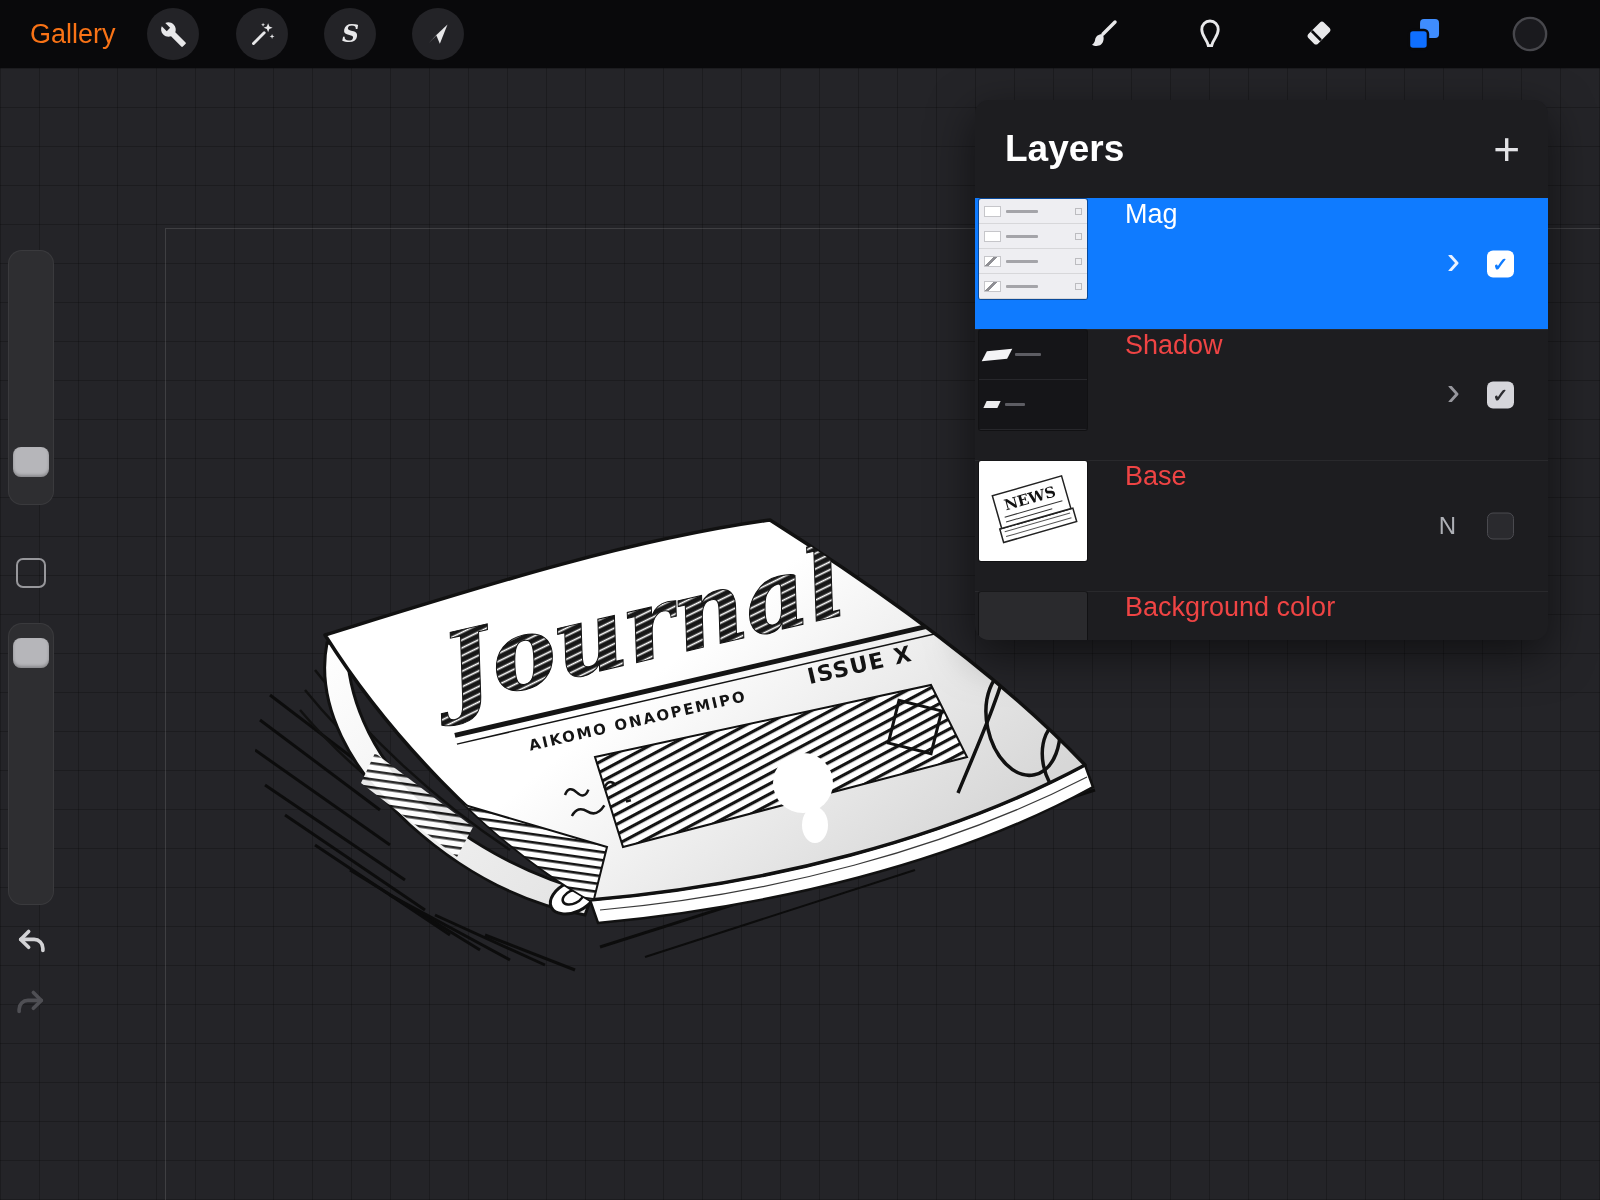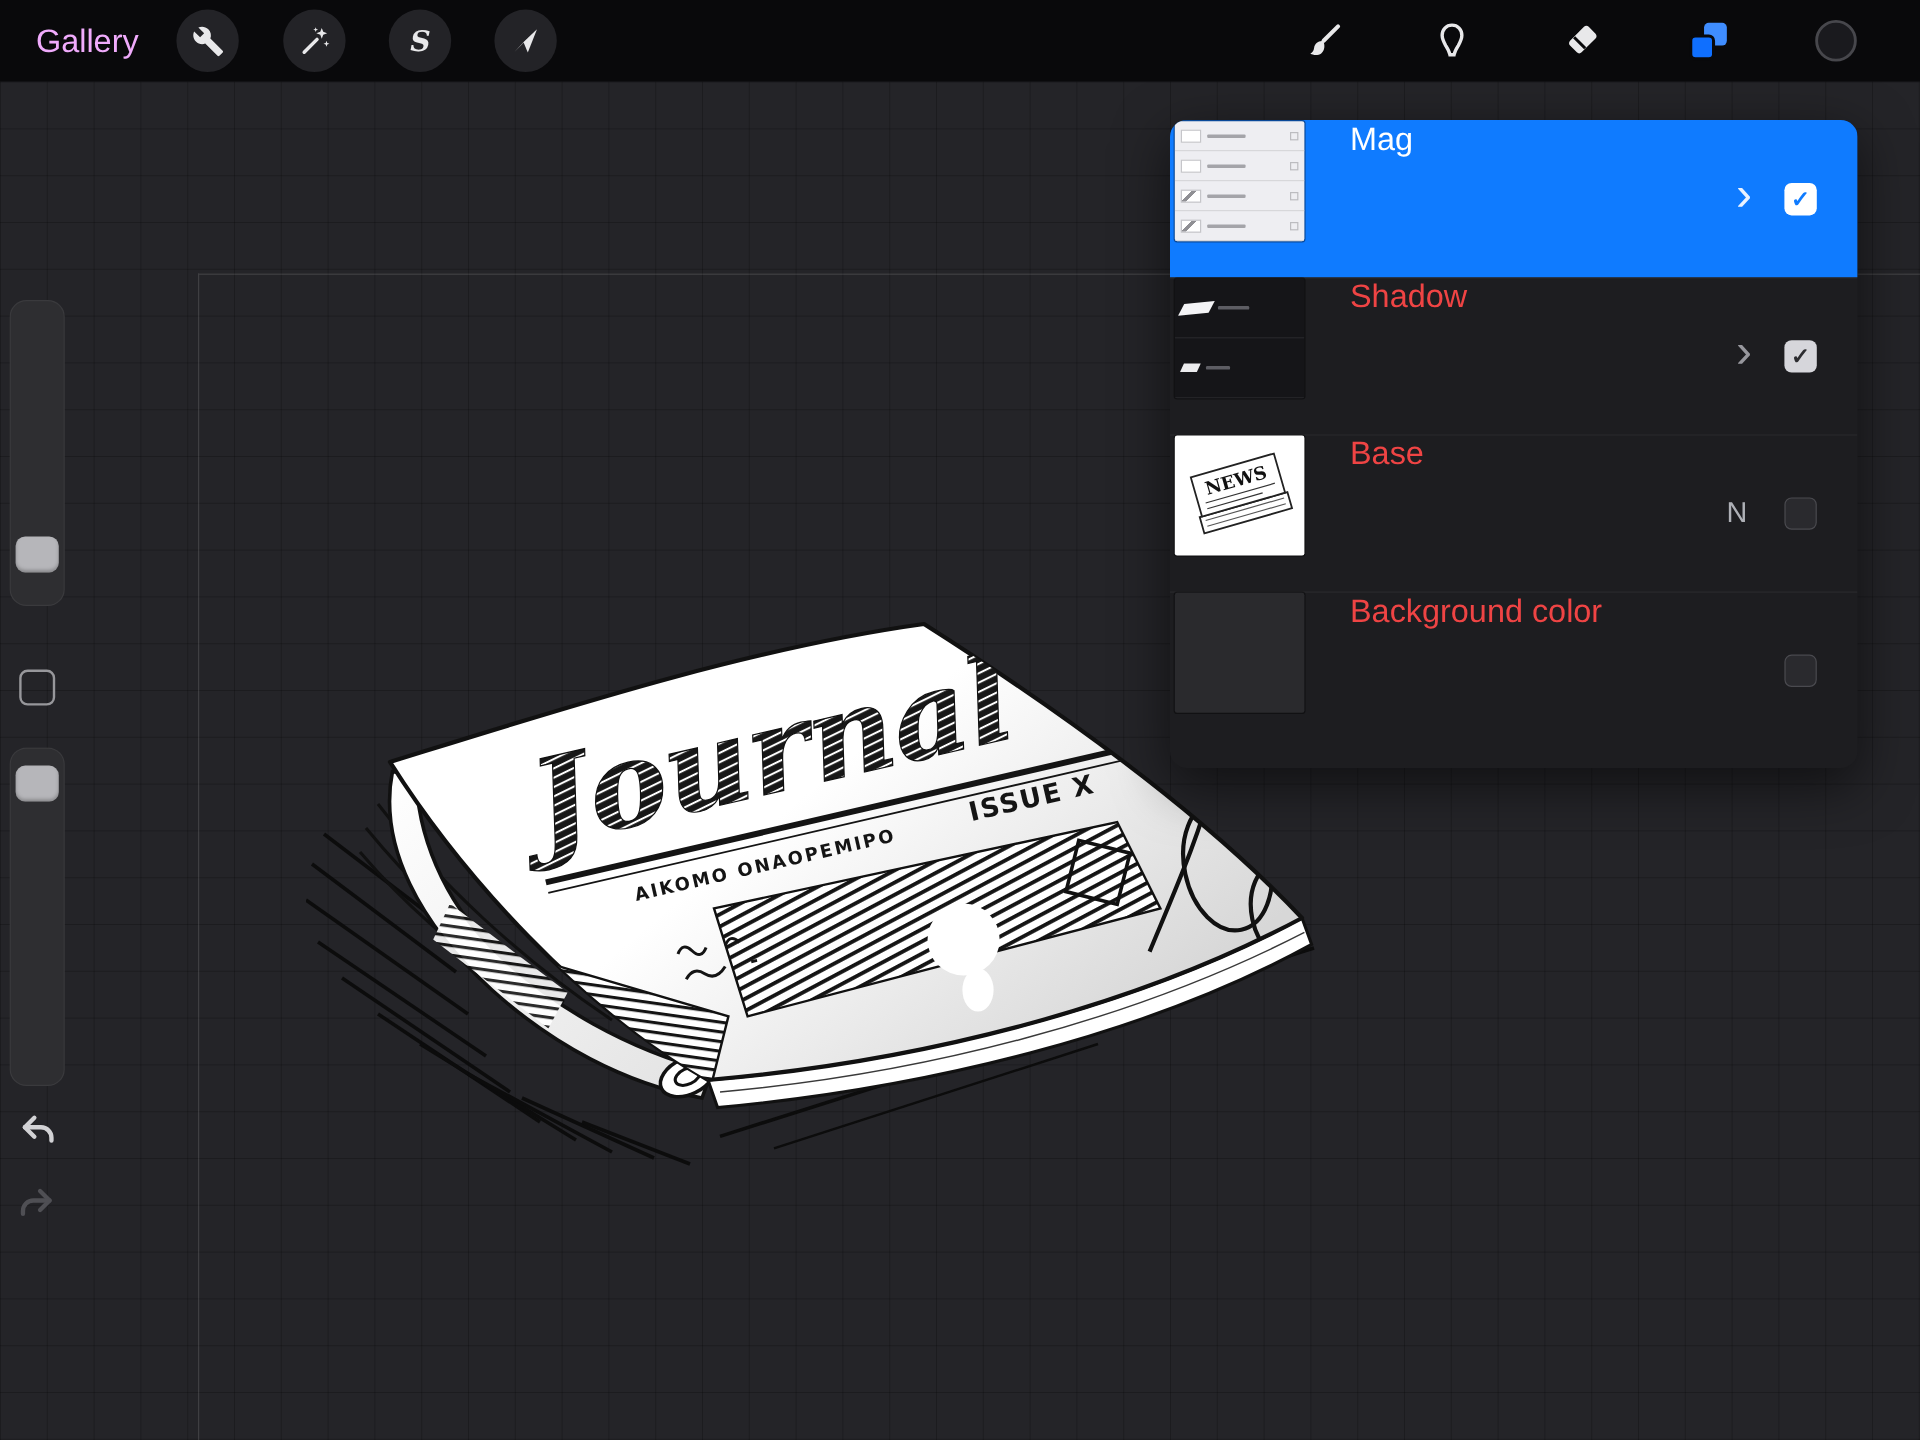--- a/index.html
+++ b/index.html
@@ -3,21 +3,21 @@
 <meta charset="utf-8">
 <style>
   * { margin:0; padding:0; box-sizing:border-box; }
   html,body { width:1600px; height:1200px; overflow:hidden; background:#242428;
               font-family:"Liberation Sans", sans-serif; }
 
   
   .topbar { position:absolute; left:0; top:0; width:1600px; height:68px;
             background:#09090b; z-index:60; }
   .gallery-label { position:absolute; left:30px; top:19px; font-size:27px;
-                   color:#f0abfc; font-weight:400; }
+                   color:#f97316; font-weight:400; }
   .tool-circle { position:absolute; top:8px; width:52px; height:52px; border-radius:50%;
                  background:#232327; display:flex; align-items:center; justify-content:center; }
   .tc1{left:147px}.tc2{left:236px}.tc3{left:324px}.tc4{left:412px}
   .right-tool { position:absolute; top:14px; width:40px; height:40px;
                 display:flex; align-items:center; justify-content:center; }
   .rt1{left:1083px}.rt2{left:1190px}.rt3{left:1298px}.rt4{left:1404px}.rt5{left:1510px}
 
   
   .canvas-area { position:absolute; left:0; top:68px; width:1600px; height:1132px;
                  background-color:#242428;
@@ -292,20 +292,24 @@
   <div class="redo-btn">
     <span>
       <svg class="icon-svg" width="38" height="38" viewBox="0 0 24 24" fill="none" stroke="#4f4f54" stroke-width="2.3" stroke-linecap="round" stroke-linejoin="round" transform="scale(-1,1)">
         <polyline points="10.5,6 5.5,11 10.5,16"></polyline>
         <path d="M5.5,11 H14 a5.5,5.5 0 0 1 5.5,5.5 V18"></path>
       </svg>
     </span>
   </div>
 
   <div class="layers-panel">
+    <div class="panel-header">
+      <span class="panel-title">Layers</span>
+      <span class="add-layer-btn">+</span>
+    </div>
 
     <div class="layer-row selected">
       <div class="thumb thumb-mag">
         <div class="mini-row">
             <div class="mini-img"></div>
             <div class="mini-bar"></div>
             <div class="mini-box"></div>
           </div>
         <div class="mini-row">
             <div class="mini-img"></div>

